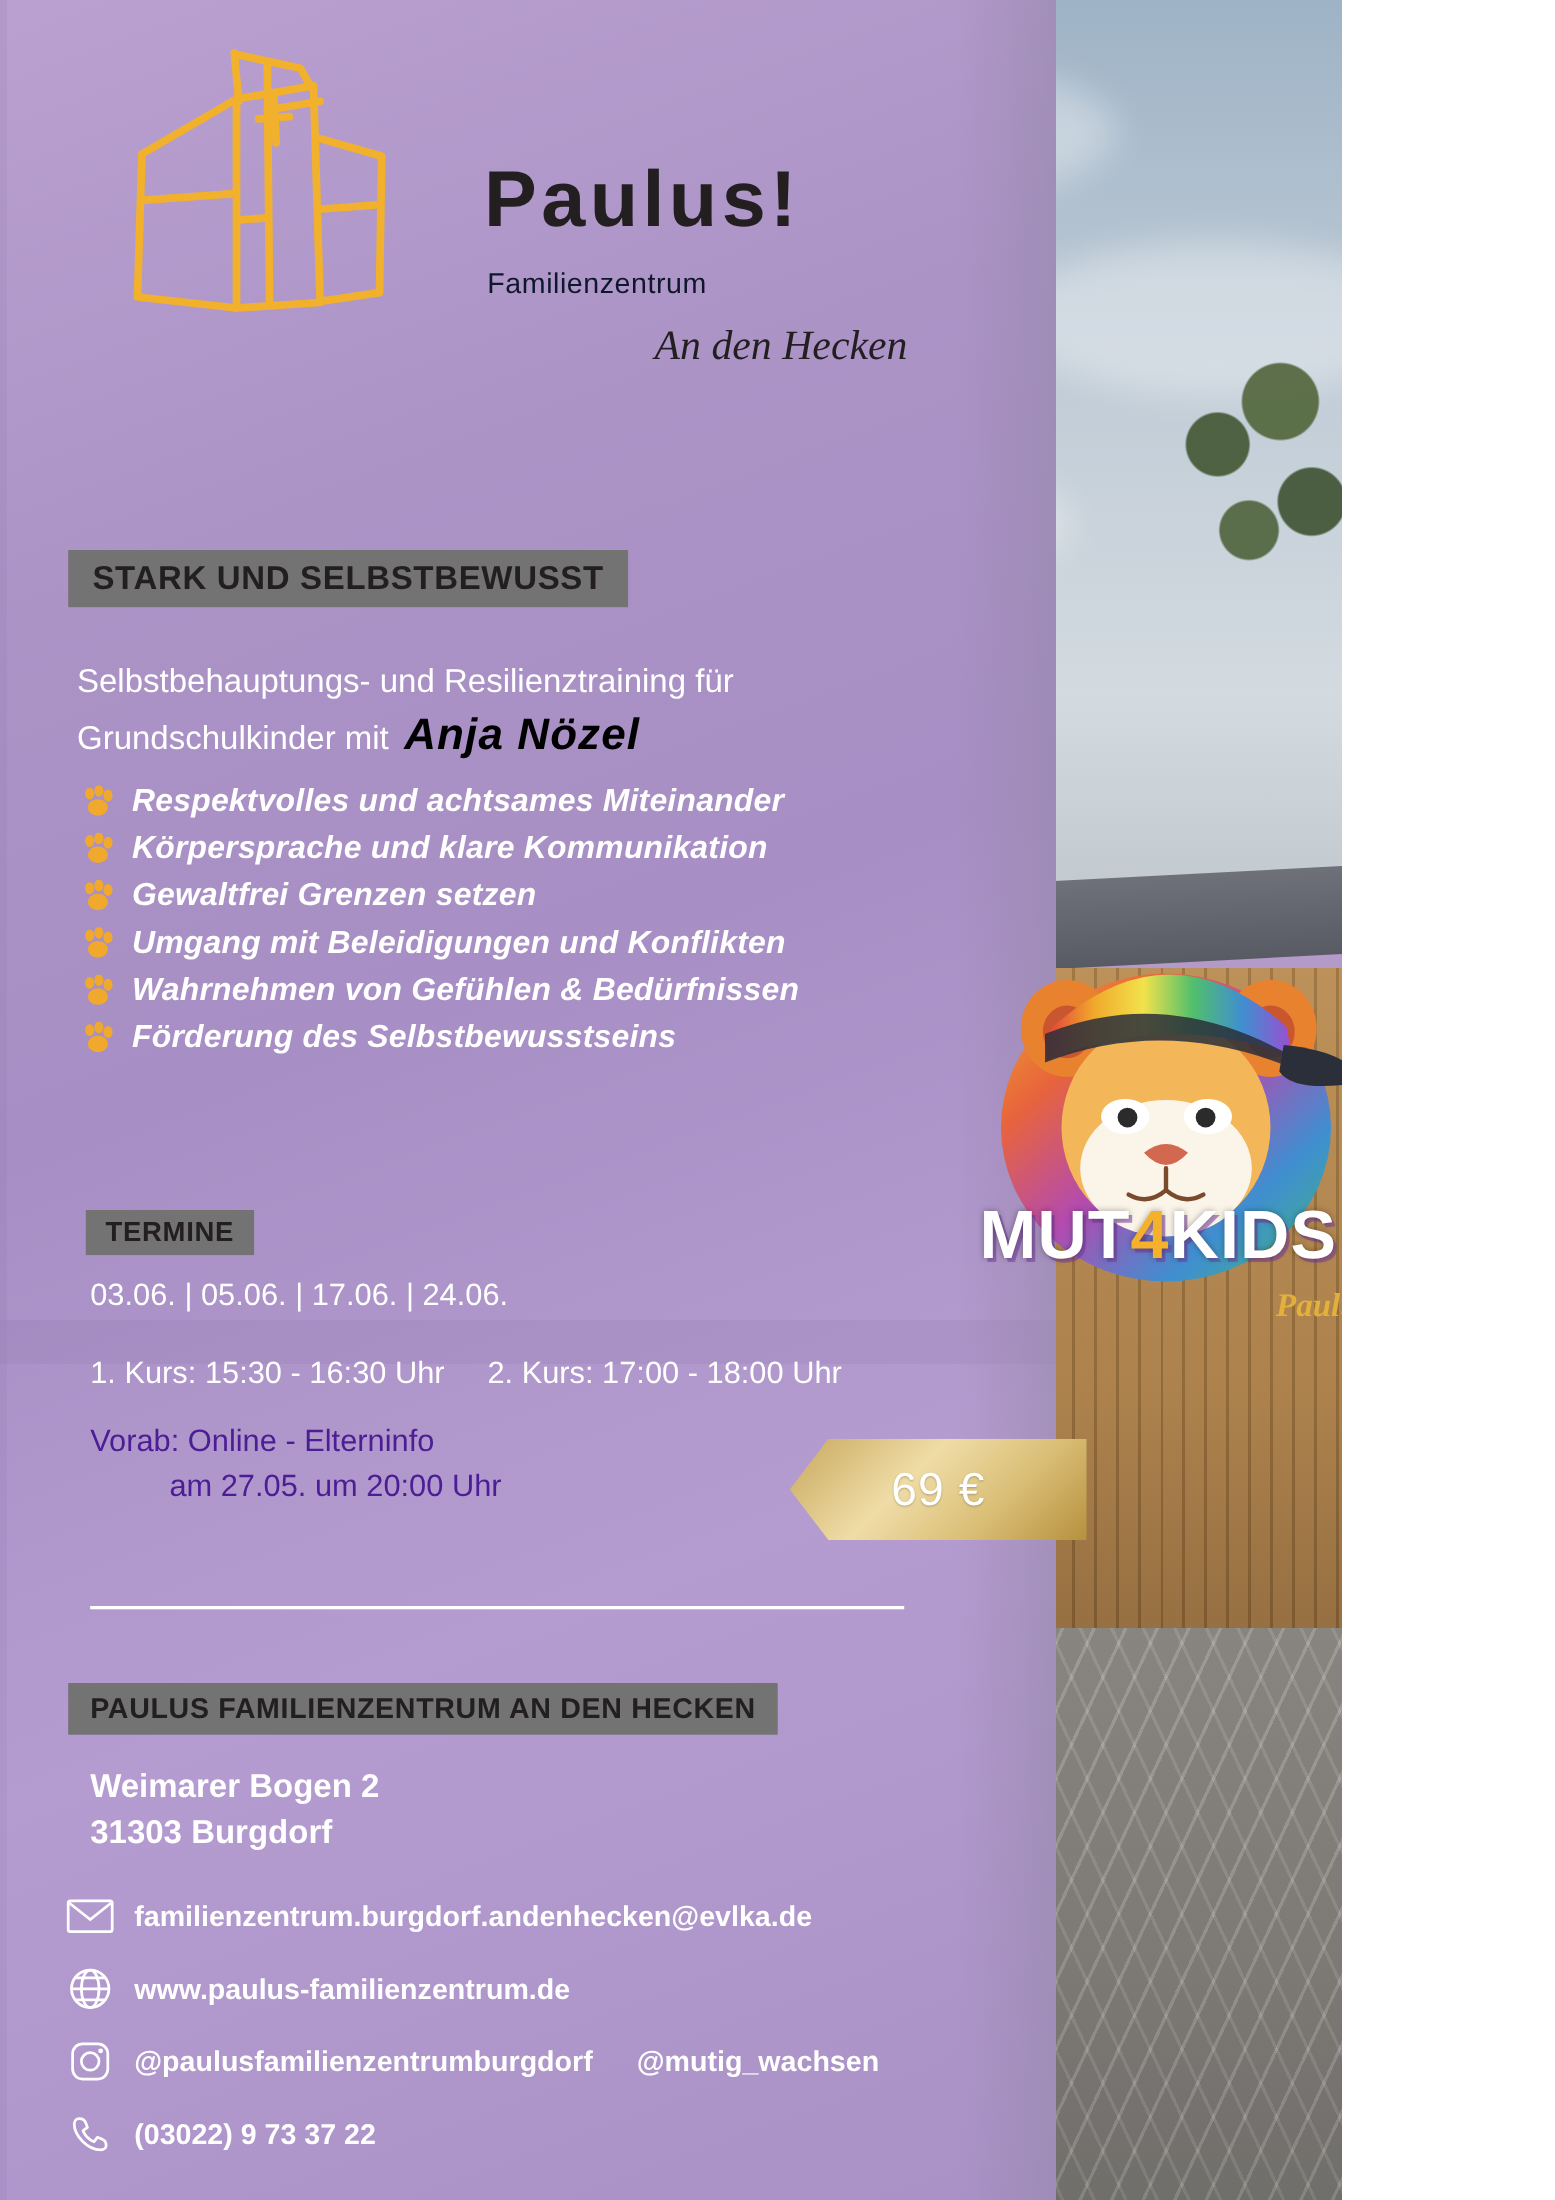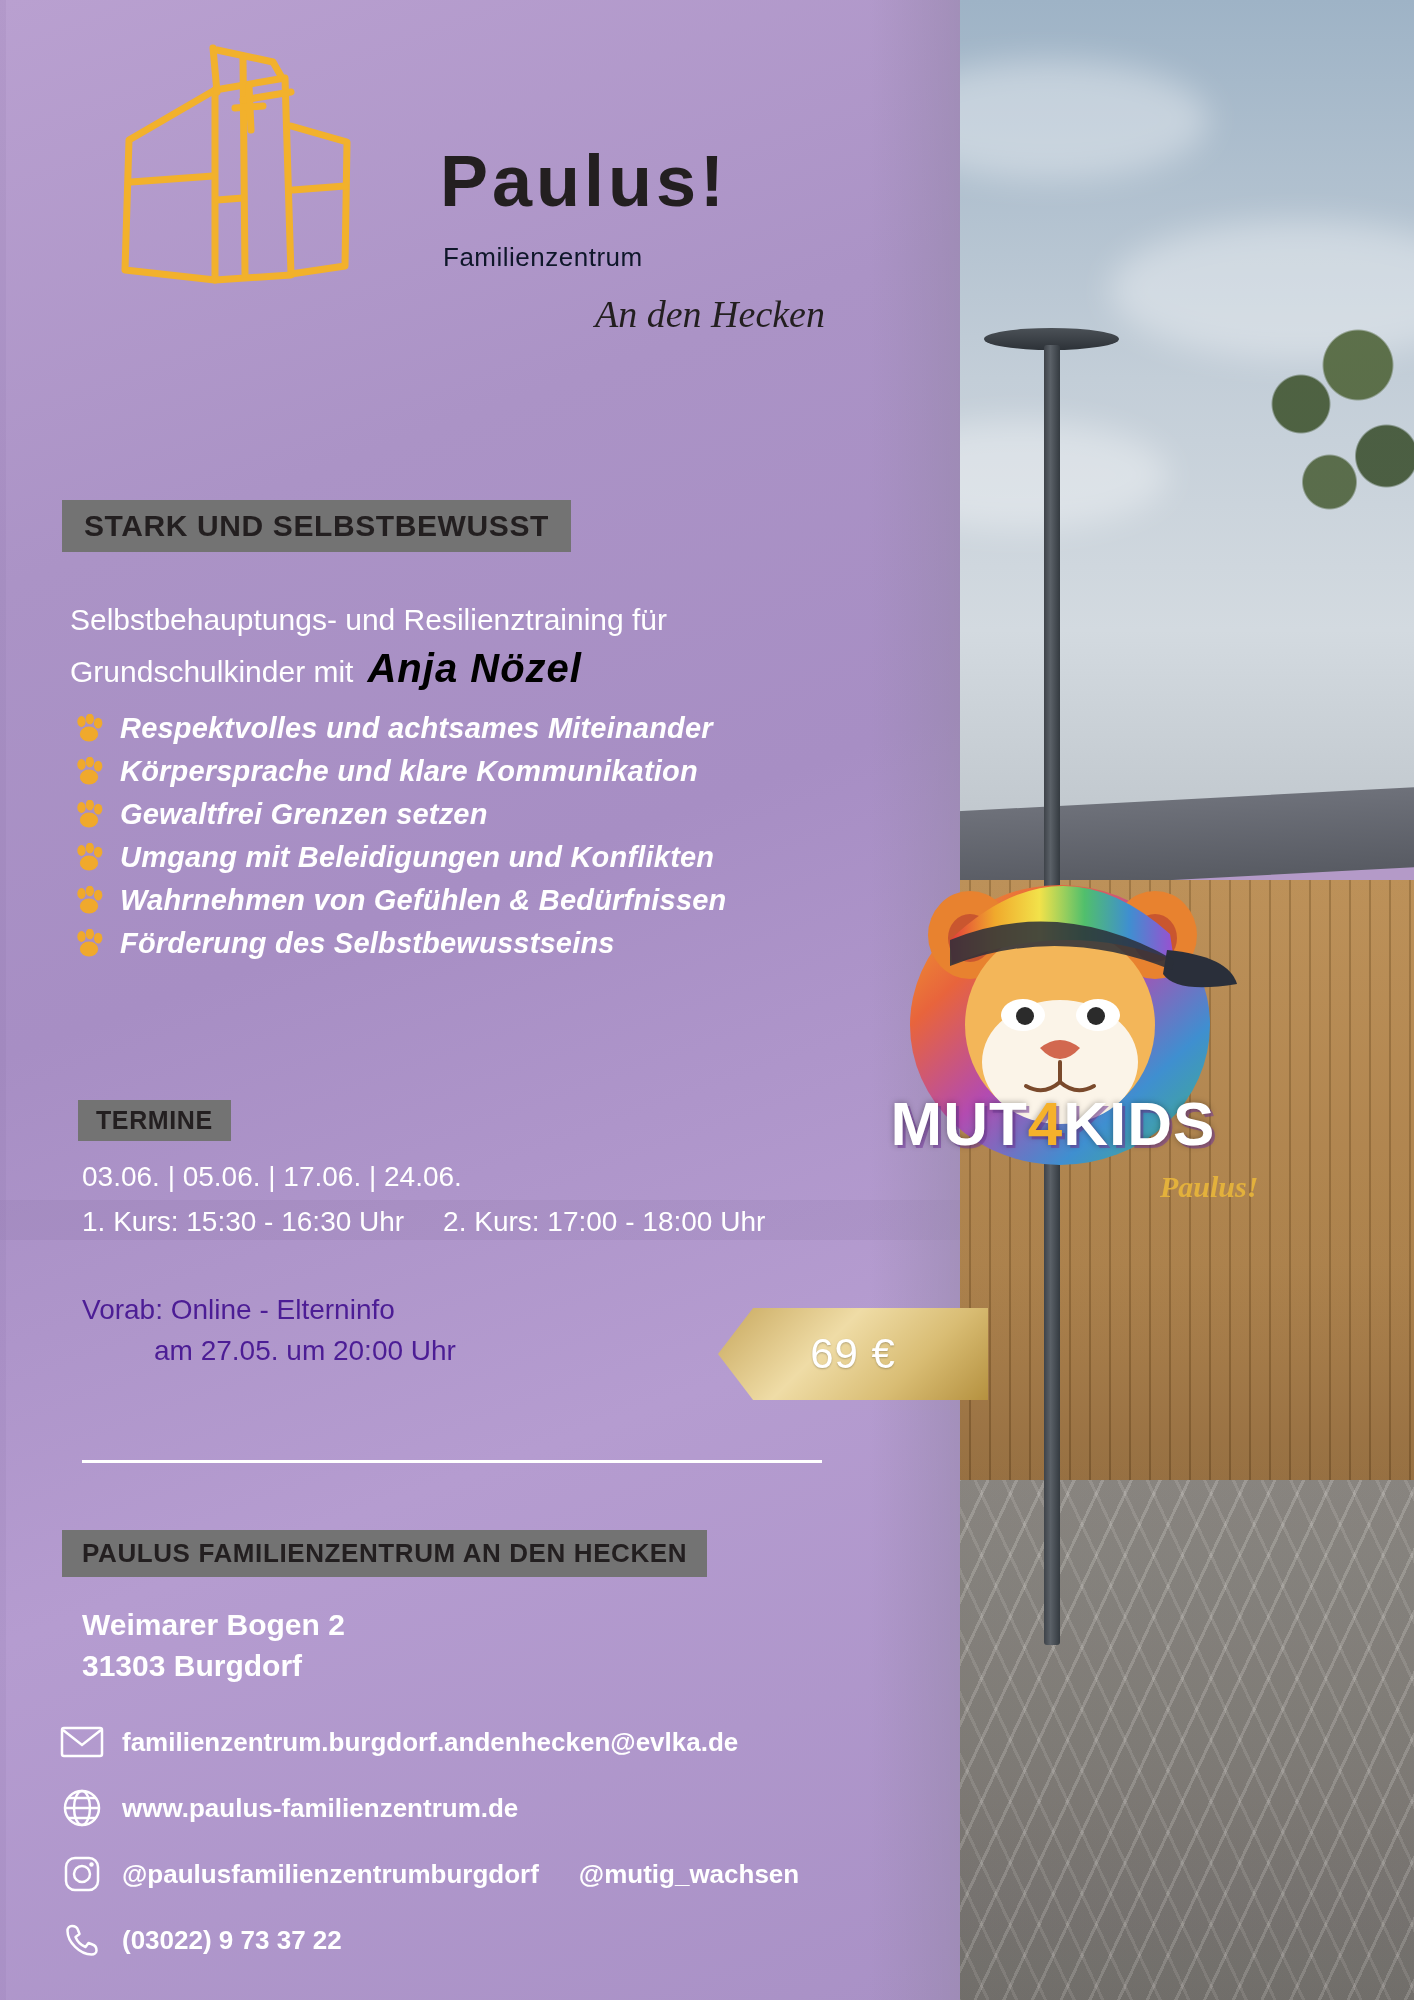--- a/index.html
+++ b/index.html
@@ -5,21 +5,21 @@
   html, body {
     margin: 0;
     padding: 0;
     background: #ffffff;
   }
   body {
     font-family: "Liberation Sans", sans-serif;
   }
   .poster {
     position: relative;
-    width: 1414px;
+    width: 1220px;
     height: 2000px;
     overflow: hidden;
     background: #b49ac8;
   }
 
   
   .photo {
     position: absolute;
     top: 0;
     right: 0;
@@ -264,21 +264,21 @@
 
   
   .dates {
     position: absolute;
     left: 82px;
     top: 1155px;
     color: #ffffff;
     font-size: 28px;
     line-height: 1.55;
   }
-  .dates .row2 { margin-top: 2px; }
+  .dates .row2 { margin-top: 28px; }
   .vorab {
     position: absolute;
     left: 82px;
     top: 1290px;
     color: #4c1d95;
     font-size: 28px;
     line-height: 1.45;
   }
   .vorab .indent { padding-left: 72px; display: block; }
 

